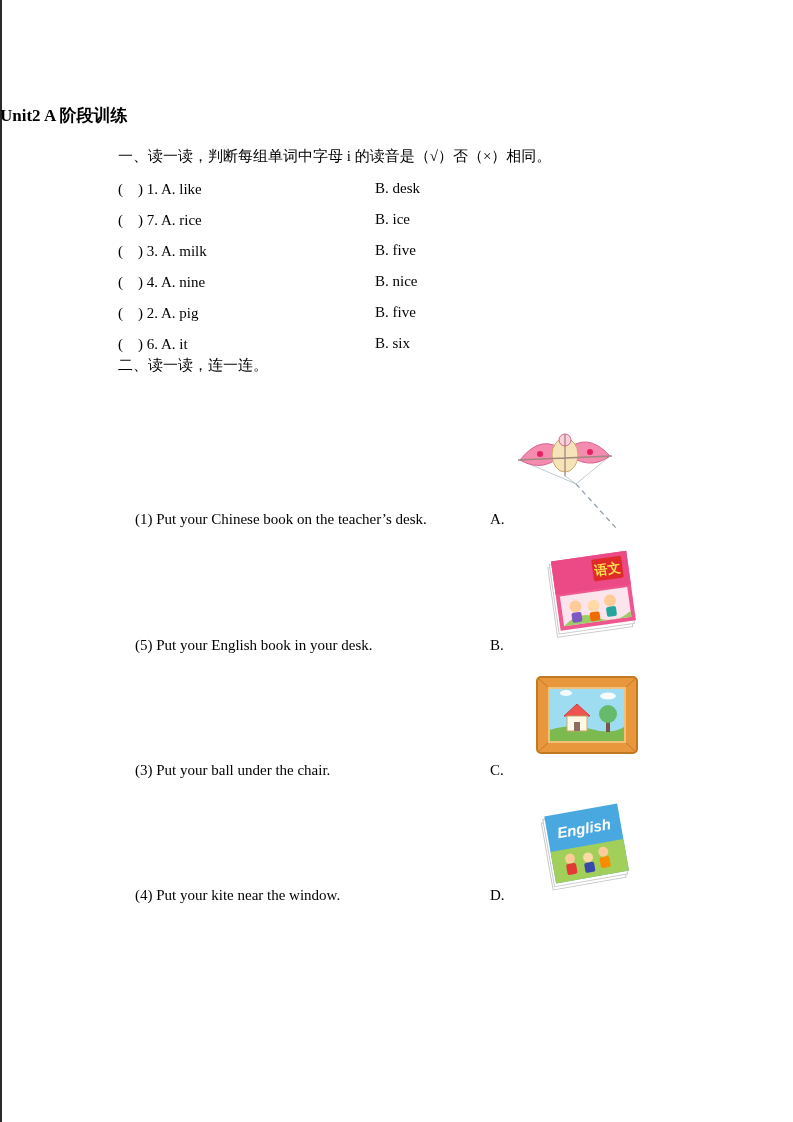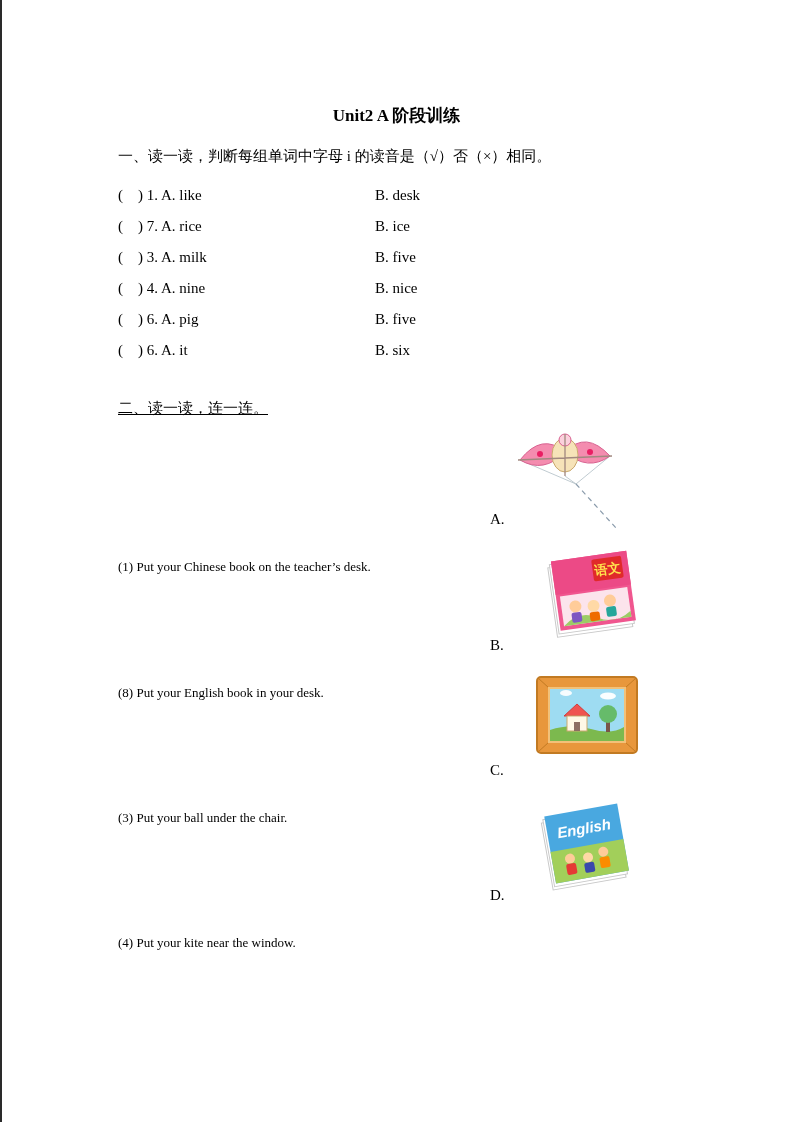--- a/index.html
+++ b/index.html
@@ -5,29 +5,29 @@
   * { margin:0; padding:0; box-sizing:border-box; }
   html,body { background:#ffffff; }
   body { font-family:"Liberation Serif","DejaVu Serif",serif; color:#000; }
   .page {
     position:relative; width:793px; height:1122px;
     background:#ffffff; margin:0 auto; overflow:hidden;
   }
   .edge { position:absolute; left:0; top:0; width:2px; height:1122px; background:#2a2a2a; }
   .title {
     position:absolute; top:104px; left:0; width:100%;
-    text-align:center; font-size:17px; font-weight:bold;
+    font-size:17px; font-weight:bold;
   }
   .s-heading { position:absolute; font-size:15px; white-space:nowrap; }
   #s1-head { left:118px; top:147px; }
-  #s2-head { left:118px; top:399px;text-decoration:underline; }
+  #s2-head { left:118px; top:356px; }
   .s1-items { position:absolute; left:118px; top:180px; width:430px; }
-  .s1-row { display:flex; height:31px; align-items:center; font-size:15px; }
+  .s1-row { display:flex; height:31px; align-items:flex-start; font-size:15px; }
   .s1-left { width:257px; }
-  .match-text { position:absolute; left:118px; font-size:13px; white-space:nowrap;margin-top:48px; }
+  .match-text { position:absolute; left:135px; font-size:15px; white-space:nowrap; }
   .match-letter { position:absolute; left:490px; font-size:15px; }
   .illus { position:absolute; }
   #illus-kite   { left:510px; top:426px; }
   #illus-cnbook { left:542px; top:540px; }
   #illus-frame  { left:536px; top:676px; }
   #illus-enbook { left:536px; top:800px; }
 </style>
 </head>
 <body>
 
@@ -49,21 +49,21 @@
     </div>
     <div class="s1-row">
       <span class="s1-left">(　) 3. A. milk</span>
       <span class="s1-right">B. five</span>
     </div>
     <div class="s1-row">
       <span class="s1-left">(　) 4. A. nine</span>
       <span class="s1-right">B. nice</span>
     </div>
     <div class="s1-row">
-      <span class="s1-left">(　) 6. A. pig</span>
+      <span class="s1-left">(　) 2. A. pig</span>
       <span class="s1-right">B. five</span>
     </div>
     <div class="s1-row">
       <span class="s1-left">(　) 6. A. it</span>
       <span class="s1-right">B. six</span>
     </div>
   </div>
 
   <div class="s-heading" id="s2-head">二、读一读，连一连。</div>
 
@@ -94,21 +94,21 @@
       <path d="M18,82 Q35,68 52,78 T86,76 L86,82 Z" fill="#9ccc65"></path>
       <circle cx="32" cy="64" r="6" fill="#ffcc99"></circle>
       <circle cx="50" cy="66" r="6" fill="#ffd9a6"></circle>
       <circle cx="67" cy="63" r="6" fill="#ffcc99"></circle>
       <rect x="27" y="70" width="10" height="10" rx="2" fill="#7e57c2"></rect>
       <rect x="45" y="72" width="10" height="9" rx="2" fill="#ef6c00"></rect>
       <rect x="62" y="69" width="10" height="10" rx="2" fill="#26a69a"></rect>
     </g>
   </svg>
 
-  <span class="match-text" style="top:637px">(8) Put your English book in your desk.</span>
+  <span class="match-text" style="top:637px">(5) Put your English book in your desk.</span>
   <span class="match-letter" style="top:637px">B.</span>
 
   <svg class="illus" id="illus-frame" width="102" height="78" viewBox="0 0 102 78">
     <rect x="1" y="1" width="100" height="76" rx="4" fill="#e8973c" stroke="#c27a22" stroke-width="2"></rect>
     <path d="M2,2 L13,12 M100,2 L89,12 M2,76 L13,66 M100,76 L89,66" stroke="#c27a22" stroke-width="1"></path>
     <rect x="13" y="12" width="76" height="54" fill="#9edcf2" stroke="#f2c179" stroke-width="2"></rect>
     <path d="M14,54 Q35,47 55,53 T88,51 L88,65 L14,65 Z" fill="#7cb94e"></path>
     <ellipse cx="72" cy="20" rx="8" ry="3.5" fill="#ffffff" opacity="0.95"></ellipse>
     <ellipse cx="30" cy="17" rx="6" ry="3" fill="#ffffff" opacity="0.9"></ellipse>
     <polygon points="28,40 41,28 54,40" fill="#ef5350" stroke="#d23c3c" stroke-width="1"></polygon>

